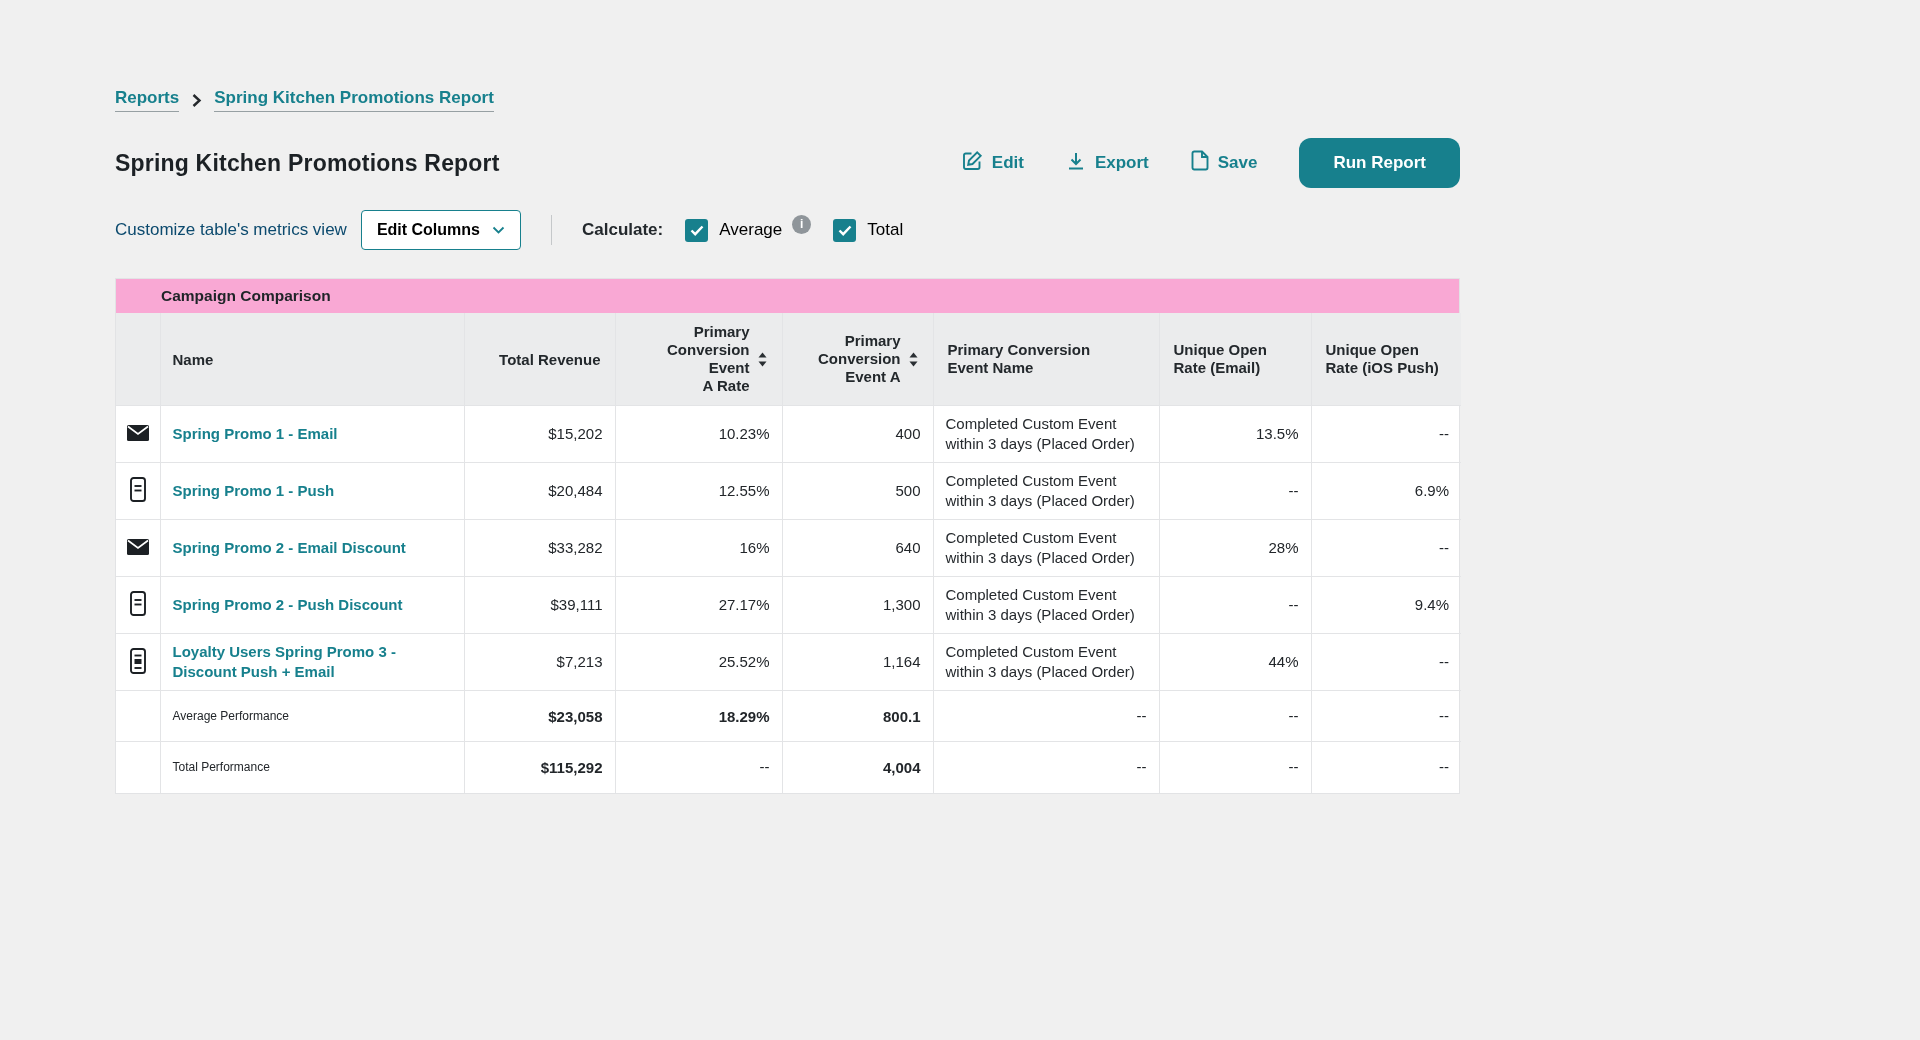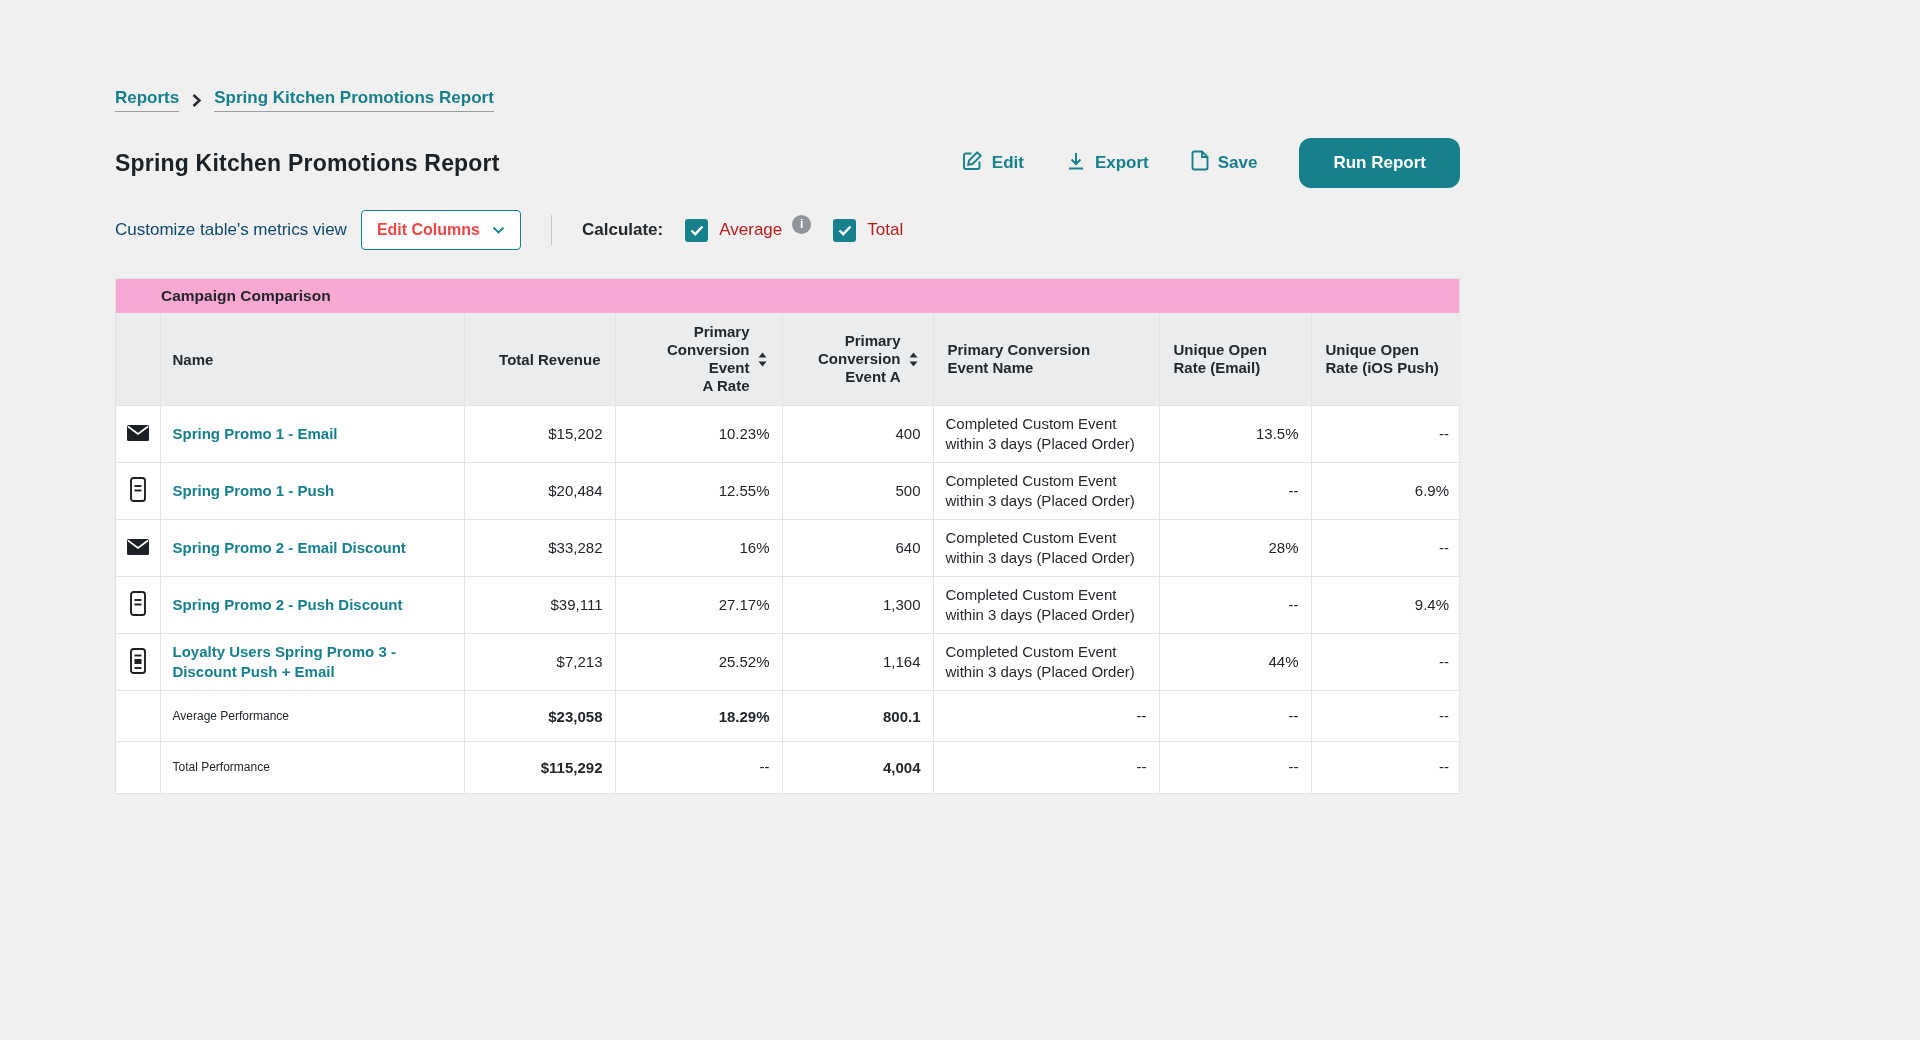--- a/index.html
+++ b/index.html
@@ -14,26 +14,26 @@
   
   .title-row { display:flex; justify-content:space-between; align-items:center; margin-top:26px; }
   h1 { font-size:23px; font-weight:700; color:#1c2125; letter-spacing:.2px; }
   .actions { display:flex; align-items:center; gap:42px; }
   .text-btn { display:flex; align-items:center; gap:9px; background:none; border:none; color:#17808d; font-family:inherit; font-size:17px; font-weight:700; cursor:pointer; }
   .run-btn { background:#17808d; color:#fff; border:none; border-radius:12px; font-family:inherit; font-size:17px; font-weight:700; padding:15px 34px; cursor:pointer; }
 
   
   .controls-row { display:flex; align-items:center; margin-top:22px; }
   .customize-label { font-size:17px; color:#0c4a6e; }
-  .edit-columns-btn { margin-left:14px; display:flex; align-items:center; gap:12px; background:#fff; border:1px solid #17808d; border-radius:4px; color:#ef4444; font-family:inherit; font-size:16px; font-weight:700; padding:10px 15px; cursor:pointer; }
+  .edit-columns-btn { margin-left:14px; display:flex; align-items:center; gap:12px; background:#fff; border:1px solid #17808d; border-radius:4px; color:#000000; font-family:inherit; font-size:16px; font-weight:700; padding:10px 15px; cursor:pointer; }
   .v-divider { width:1px; height:30px; background:#c5c8ca; margin:0 30px; }
   .calc-label { font-size:17px; font-weight:700; color:#23282c; }
   .check-group { display:flex; align-items:center; gap:11px; margin-left:22px; cursor:pointer; }
   .checkbox { width:23px; height:23px; background:#17808d; border-radius:3px; display:flex; align-items:center; justify-content:center; }
-  .check-label { font-size:17px; color:#b91c1c; }
+  .check-label { font-size:17px; color:#000000; }
   .info-icon { width:19px; height:19px; border-radius:50%; background:#8f959a; color:#fff; font-size:12px; font-weight:700; display:flex; align-items:center; justify-content:center; margin-left:10px; transform:translateY(-6px); cursor:pointer; }
 
   
   .table-wrap { margin-top:28px; border:1px solid #e2e3e5; background:#fff; }
   .table-title-band { background:#f9a8d4; height:34px; display:flex; align-items:center; padding-left:45px; font-size:15.5px; font-weight:700; color:#1f2428; }
   table { width:100%; border-collapse:collapse; table-layout:fixed; }
   thead th { background:#ebeced; font-size:15px; font-weight:700; color:#23282c; padding:10px 14px; vertical-align:middle; height:72px; }
   th,td { border-right:1px solid #e3e4e6; }
   th:last-child, td:last-child { border-right:none; }
   tbody td { border-top:1px solid #e3e4e6; font-size:15px; padding:8px 12px; vertical-align:middle; height:51px; }

